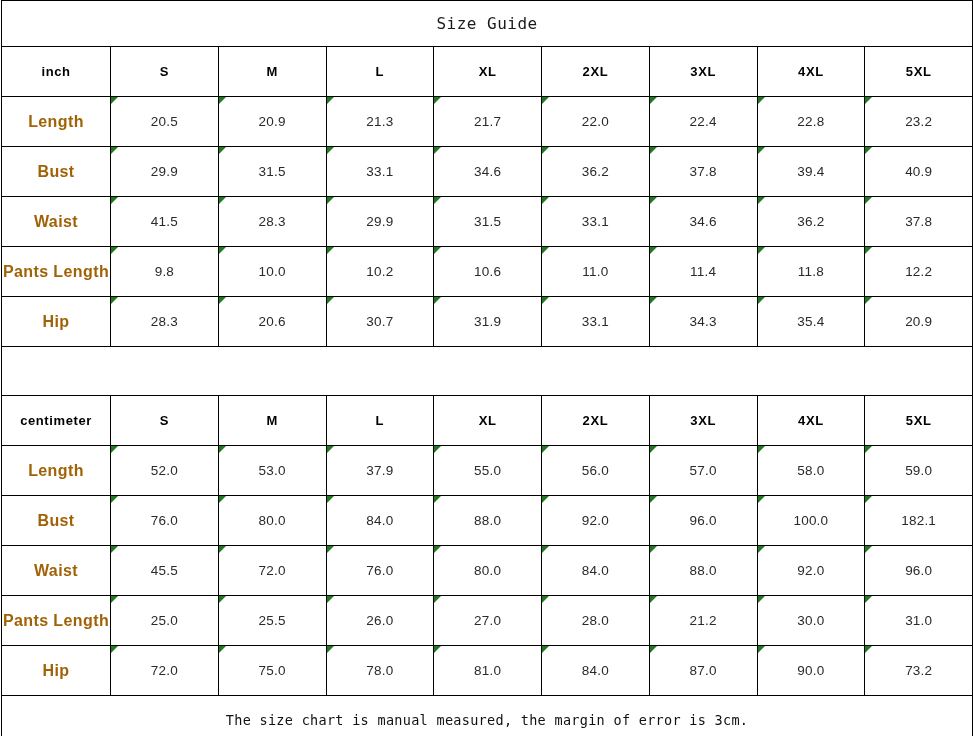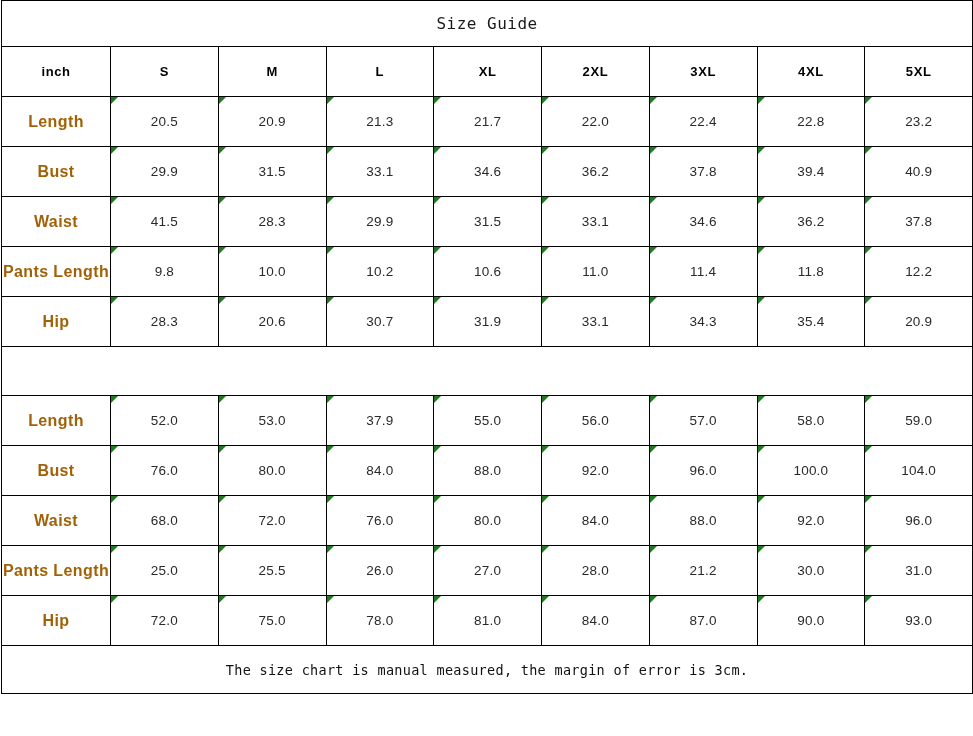--- a/index.html
+++ b/index.html
@@ -204,45 +204,56 @@
           <td class="value-cell">30.7</td>
           <td class="value-cell">31.9</td>
           <td class="value-cell">33.1</td>
           <td class="value-cell">34.3</td>
           <td class="value-cell">35.4</td>
           <td class="value-cell">20.9</td>
         </tr>
         <tr class="spacer-row">
           <td class="spacer-cell" colspan="9"></td>
         </tr>
+        <tr class="head-row">
+          <td class="unit-cell">centimeter</td>
+          <td class="size-header-cell">S</td>
+          <td class="size-header-cell">M</td>
+          <td class="size-header-cell">L</td>
+          <td class="size-header-cell">XL</td>
+          <td class="size-header-cell">2XL</td>
+          <td class="size-header-cell">3XL</td>
+          <td class="size-header-cell">4XL</td>
+          <td class="size-header-cell">5XL</td>
+        </tr>
         <tr class="data-row">
           <td class="row-label">Length</td>
           <td class="value-cell">52.0</td>
           <td class="value-cell">53.0</td>
           <td class="value-cell">37.9</td>
           <td class="value-cell">55.0</td>
           <td class="value-cell">56.0</td>
           <td class="value-cell">57.0</td>
           <td class="value-cell">58.0</td>
           <td class="value-cell">59.0</td>
         </tr>
         <tr class="data-row">
           <td class="row-label">Bust</td>
           <td class="value-cell">76.0</td>
           <td class="value-cell">80.0</td>
           <td class="value-cell">84.0</td>
           <td class="value-cell">88.0</td>
           <td class="value-cell">92.0</td>
           <td class="value-cell">96.0</td>
           <td class="value-cell">100.0</td>
-          <td class="value-cell">104.0</td>
+          <td class="value-cell">182.1</td>
         </tr>
         <tr class="data-row">
           <td class="row-label">Waist</td>
-          <td class="value-cell">68.0</td>
+          <td class="value-cell">45.5</td>
           <td class="value-cell">72.0</td>
           <td class="value-cell">76.0</td>
           <td class="value-cell">80.0</td>
           <td class="value-cell">84.0</td>
           <td class="value-cell">88.0</td>
           <td class="value-cell">92.0</td>
           <td class="value-cell">96.0</td>
         </tr>
         <tr class="data-row">
           <td class="row-label">Pants Length</td>
@@ -257,20 +268,20 @@
         </tr>
         <tr class="data-row">
           <td class="row-label">Hip</td>
           <td class="value-cell">72.0</td>
           <td class="value-cell">75.0</td>
           <td class="value-cell">78.0</td>
           <td class="value-cell">81.0</td>
           <td class="value-cell">84.0</td>
           <td class="value-cell">87.0</td>
           <td class="value-cell">90.0</td>
-          <td class="value-cell">93.0</td>
+          <td class="value-cell">73.2</td>
         </tr>
         <tr class="footer-row">
           <td class="footer-cell" colspan="9">The size chart is manual measured, the margin of error is 3cm.</td>
         </tr>
       </tbody>
   </table>
 </div>
 
 </body></html>

